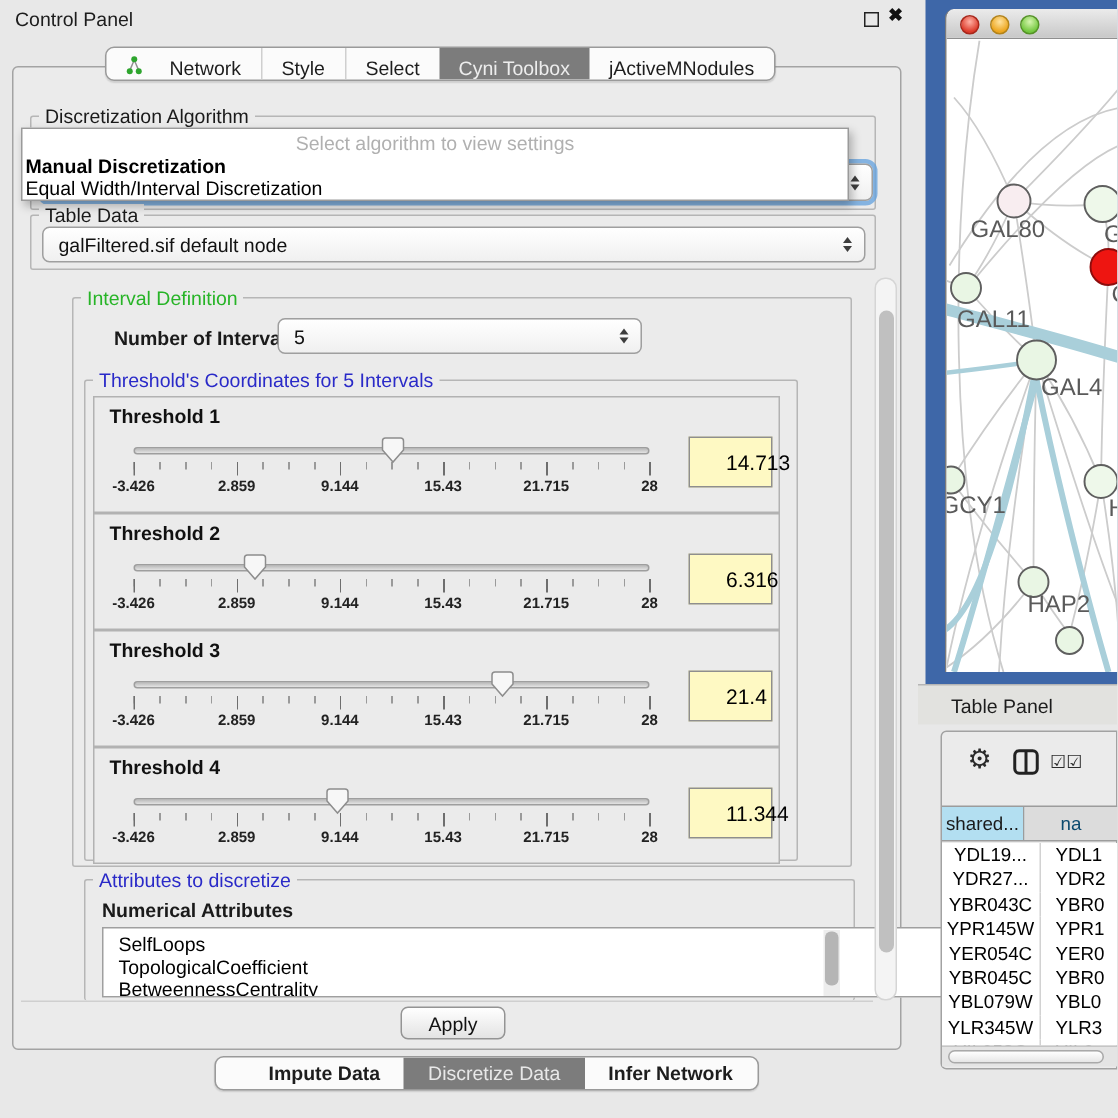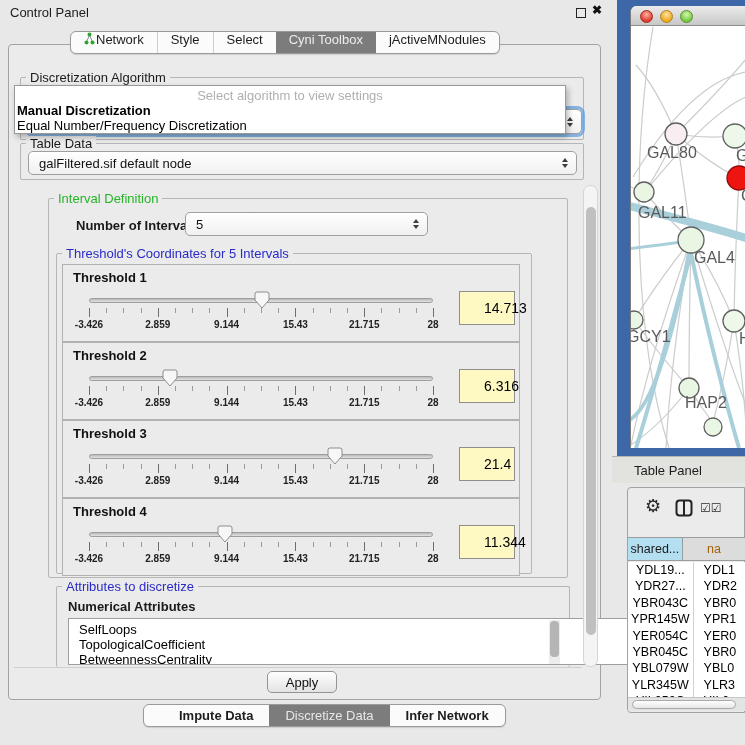--- a/index.html
+++ b/index.html
@@ -12,21 +12,21 @@
   .float-btn { position:absolute; left:576px; top:8px; width:10px; height:10px; border:1.5px solid #222; background:transparent; }
   .close-btn { position:absolute; left:592px; top:3px; font-size:12px; font-weight:bold; color:#111; }
 
   .cp-panel { position:absolute; left:8px; top:44px; width:593px; height:656px;
               background:#ebebeb; border:1px solid #a3a3a3; border-radius:4px; }
 
   
   .tabbar { position:absolute; left:70px; top:31px; height:23px; display:flex;
             background:#fbfbfb; border:1px solid #9a9a9a; border-radius:6px; overflow:hidden;
             box-shadow:0 1px 1px rgba(0,0,0,0.12); }
-  .tab { display:flex; align-items:flex-start; gap:1px; padding:0 13px; font-size:13px; color:#1d1d1d;
+  .tab { display:flex; align-items:flex-end; gap:18px; padding:0 13px; font-size:13px; color:#1d1d1d;
          border-left:1px solid #cfcfcf; white-space:nowrap; }
   .tab:first-child { border-left:none; }
   .tab.sel { background:#7c7c7c; color:#ededed; border-left:none; }
   .tab.sel + .tab { border-left:none; }
 
   
   .group { position:absolute; border:1px solid #b6b6b6; border-radius:2px; }
   .glabel { position:absolute; font-size:13px; background:#ebebeb; padding:0 4px; white-space:nowrap; }
   .glabel.black { color:#1a1a1a; }
   .glabel.green { color:#27b427; }
@@ -105,21 +105,21 @@
   
   .tp-header { position:absolute; left:612px; top:456px; width:133px; height:27px; background:#e2e2df;
                border-top:1px solid #b5b5b5; font-size:13px; color:#1c1c1c; padding:6px 0 0 22px; }
   .tp { position:absolute; left:627px; top:487px; width:118px; height:226px; background:#ebebeb;
         border:1px solid #a2a2a2; border-radius:4px 0 0 4px; }
   .gear { position:absolute; left:17px; top:9px; font-size:18px; color:#2b2b2b; line-height:18px; }
   .colicon { position:absolute; left:47px; top:11px; }
   .checkpair { position:absolute; left:72px; top:13px; font-size:12px; color:#2b2b2b; letter-spacing:0px; }
   .thead { position:absolute; left:0px; top:49px; width:117px; height:24px; display:flex; border-top:1px solid #9c9c9c; border-bottom:1px solid #9c9c9c; }
   .th1 { width:79px; background:#b3dff1; border-right:1px solid #9c9c9c; text-align:center; font-size:12.5px; color:#1a1a1a; line-height:23px; }
-  .th2 { width:90px; background:#dcdcdc; text-align:center; font-size:12.5px; color:#a16207; line-height:23px; }
+  .th2 { width:90px; background:#dcdcdc; text-align:center; font-size:12.5px; color:#0c4a6e; line-height:23px; }
   .tbody { position:absolute; left:0px; top:74px; width:117px; height:135px; overflow:hidden; background:#ffffff; }
   .trow { display:flex; height:16.4px; font-size:12.5px; color:#000; }
   .tc1 { width:79px; text-align:center; border-right:1px solid #d2d2d2; line-height:16.4px; }
   .tc2 { width:60px; padding-left:10px; line-height:16.4px; white-space:nowrap; }
   .hscroll { position:absolute; left:0px; top:209px; width:117px; height:14px; background:#e4e4e4; border-top:1px solid #c5c5c5; }
   .hthumb { position:absolute; left:4px; top:2px; width:104px; height:9px; background:linear-gradient(#ffffff,#e6e6e6);
             border:1px solid #a9a9a9; border-radius:5px; }
 </style>
 </head>
 <body>
@@ -175,21 +175,21 @@
     <span class="val">galFiltered.sif default node</span>
     <span class="spinner">
         <i class="up"></i>
         <i class="dn"></i>
       </span>
   </div>
 
   <div class="popup">
     <div class="hint">Select algorithm to view settings</div>
     <div class="pitem b">Manual Discretization</div>
-    <div class="pitem r">Equal Number/Frequency Discretization</div>
+    <div class="pitem r">Equal Width/Interval Discretization</div>
   </div>
 
   <div class="group" style="left:48px; top:198px; width:520px; height:380px;"></div>
   <span class="glabel green" style="left:54px; top:191px;">Interval Definition</span>
 
   <span class="glabel black" style="left:72px; top:218px; font-weight:bold; background:transparent;">Number of Intervals</span>
   <div class="combo" style="left:185px; top:212px; width:243px; height:24px;">
     <span class="val">5</span>
     <span class="spinner">
         <i class="up"></i>

